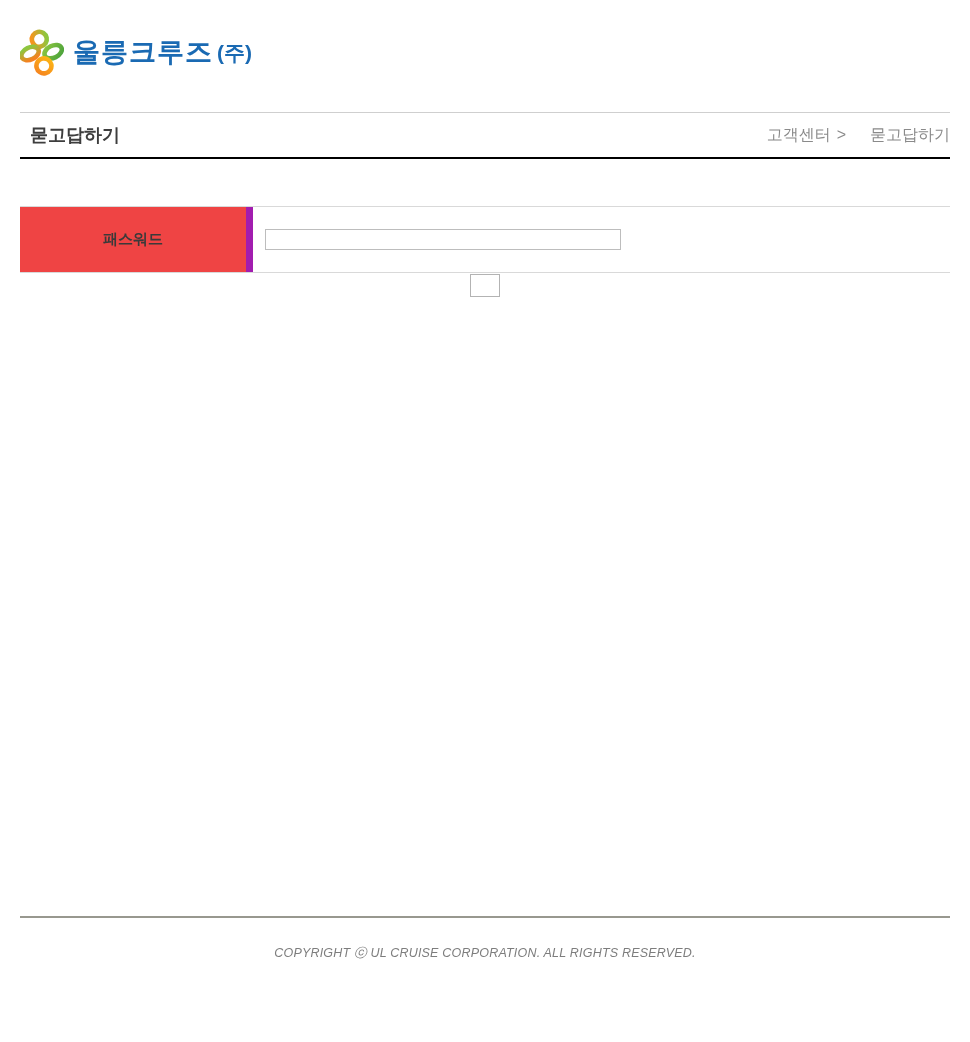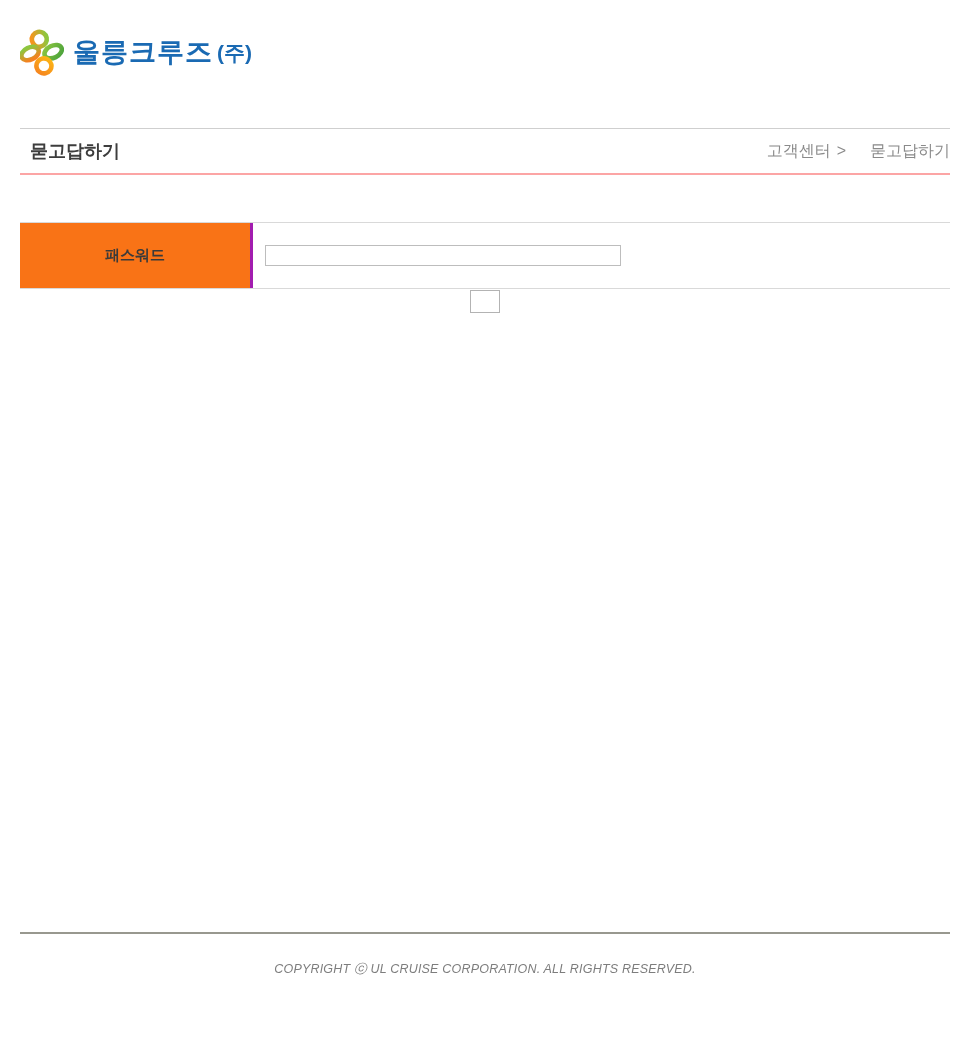--- a/index.html
+++ b/index.html
@@ -5,21 +5,21 @@
   * { box-sizing: border-box; margin: 0; padding: 0; }
   html, body {
     width: 970px; min-height: 1042px;
     background: #ffffff;
     font-family: "Liberation Sans", "DejaVu Sans", sans-serif;
   }
   .container { width: 930px; margin: 0 auto; }
 
   
   .header {
-    height: 129px;
+    height: 113px;
     border-bottom: 1px solid #cfcfcf;
     display: flex;
     align-items: flex-start;
   }
   .logo {
     display: flex;
     align-items: center;
     margin-top: 28px;
     cursor: pointer;
     text-decoration: none;
@@ -37,21 +37,21 @@
     margin-left: 4px;
     font-size: 21px;
     font-weight: bold;
     color: #1a6ab3;
     line-height: 1;
   }
 
   
   .title-row {
     height: 46px;
-    border-bottom: 2px solid #fca5a5;
+    border-bottom: 2px solid #000000;
     display: flex;
     align-items: center;
     justify-content: space-between;
   }
   .page-title {
     padding-left: 10px;
     font-size: 18px;
     font-weight: bold;
     color: #3d3d3d;
   }
@@ -68,22 +68,22 @@
   
   .form-area { margin-top: 47px; }
   .pw-row {
     display: flex;
     border-top: 1px solid #d9d9d9;
     border-bottom: 1px solid #d9d9d9;
     height: 67px;
   }
   .pw-label-cell {
     width: 233px;
-    background: #f97316;
-    border-right: 3px solid #a21caf;
+    background: #ef4444;
+    border-right: 7px solid #a21caf;
     display: flex;
     align-items: center;
     justify-content: center;
   }
   .pw-label {
     font-size: 15px;
     font-weight: bold;
     color: #3a3a3a;
   }
   .pw-input-cell {

